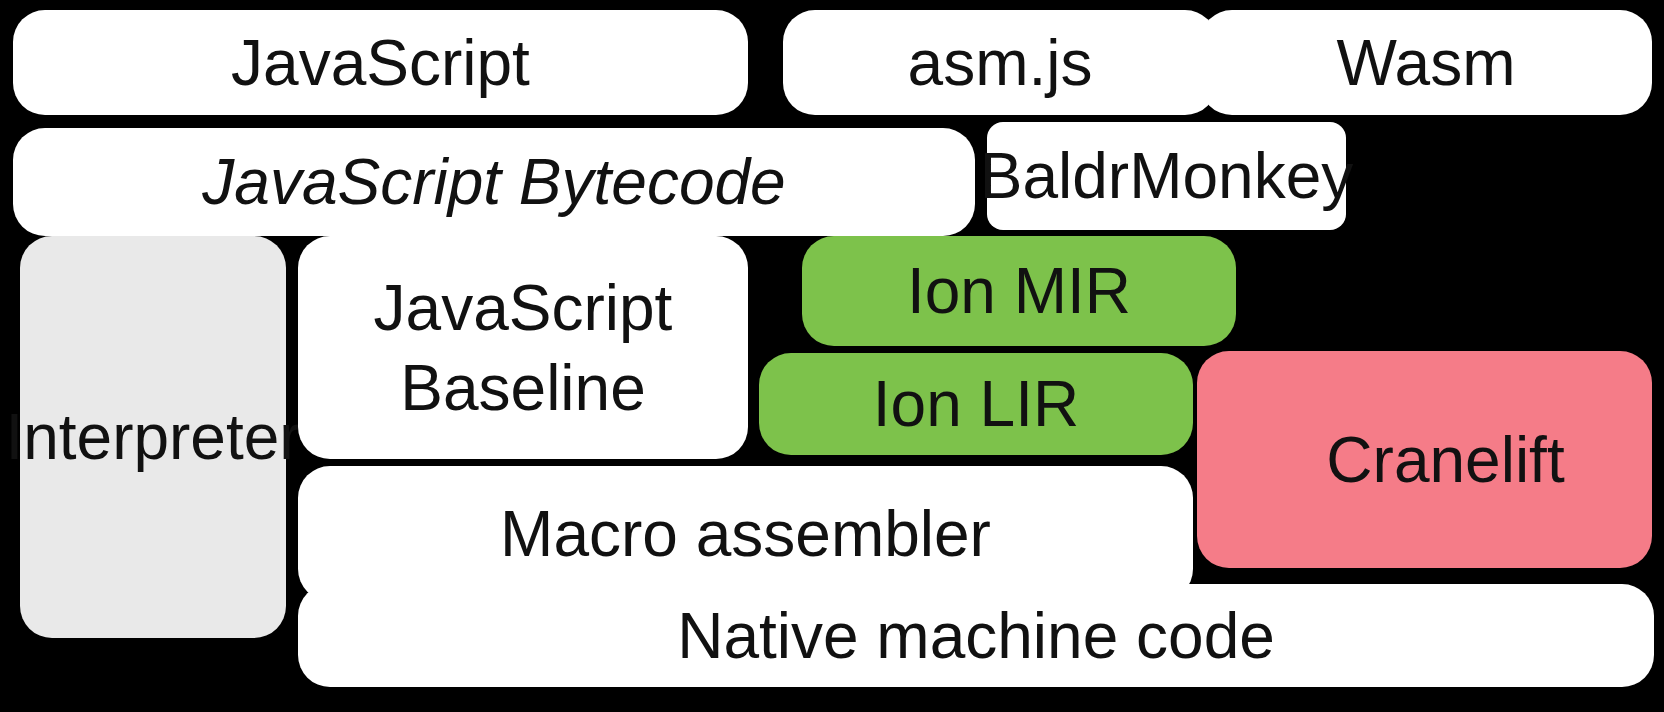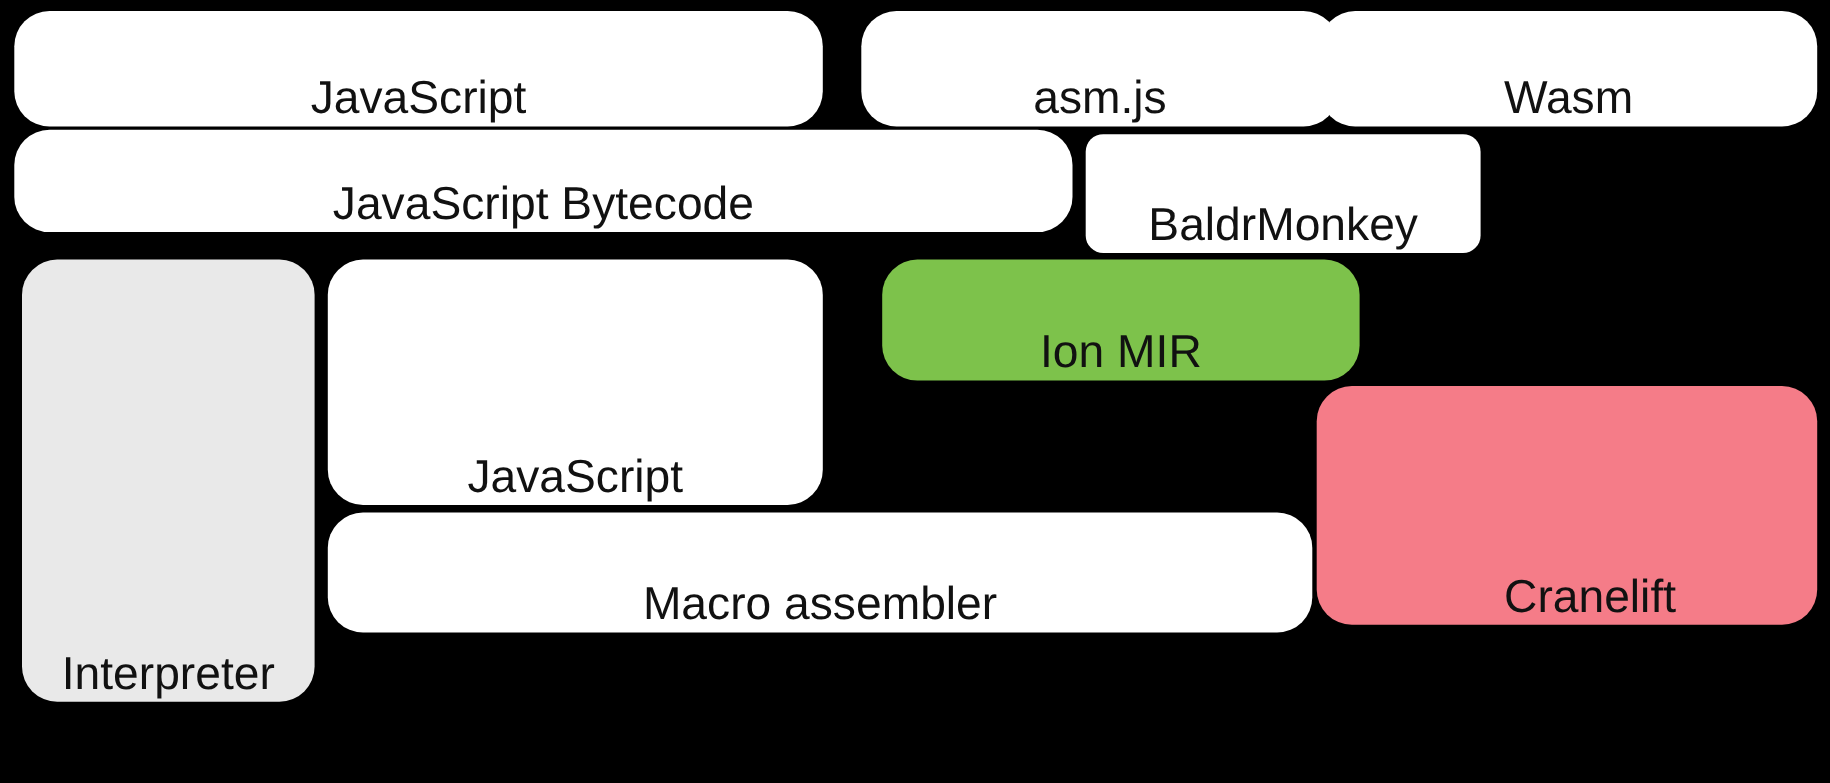--- a/index.html
+++ b/index.html
@@ -13,45 +13,45 @@
     width: 1664px;
     height: 712px;
     background: var(--background, #000);
     font-family: "Liberation Sans", sans-serif;
     overflow: hidden;
   }
   .box {
     position: absolute;
     border-radius: 32px;
     display: flex;
-    align-items: flex-end;
+    align-items: center;
     justify-content: center;
     text-align: center;
-    font-size: 42px;
+    font-size: 64px;
     line-height: 1.25;
     color: var(--text, #111);
     box-sizing: border-box;
   }
   .white { background: var(--box-white, #fff); }
   .gray  { background: var(--box-gray, #e9e9e9); }
   .green { background: var(--box-green, #7dc24b); }
   .pink  { background: var(--box-pink, #f57c88); padding-left: 42px; }
 
   
   .b-js        { left: 13px;   top: 10px;  width: 735px;  height: 105px; }
   .b-asmjs     { left: 759px;  top: 10px;  width: 434px;  height: 105px; margin-left: 24px; }
   .b-wasm      { left: 1200px; top: 10px;  width: 452px;  height: 105px; }
-  .b-bytecode  { left: 13px;   top: 118px; width: 962px;  height: 93px; }
+  .b-bytecode  { left: 13px;   top: 128px; width: 962px;  height: 108px; font-style: italic; }
   .b-baldr     { left: 987px;  top: 122px; width: 359px;  height: 108px; border-radius: 16px; }
   .b-interp    { left: 20px;   top: 236px; width: 266px;  height: 402px; }
   .b-baseline  { left: 298px;  top: 236px; width: 450px;  height: 223px; }
   .b-mir       { left: 802px;  top: 236px; width: 434px;  height: 110px; }
   .b-lir       { left: 759px;  top: 353px; width: 434px;  height: 102px; }
   .b-cranelift { left: 1197px; top: 351px; width: 455px;  height: 217px; }
-  .b-macro     { left: 298px;  top: 466px; width: 895px;  height: 109px; }
+  .b-macro     { left: 298px;  top: 466px; width: 895px;  height: 135px; }
   .b-native    { left: 298px;  top: 584px; width: 1356px; height: 103px; }
 
   .stack span { display: block; }
 </style>
 </head>
 <body>
 
 <div class="canvas">
 
   <div class="box white b-js">
@@ -74,30 +74,37 @@
     <span>BaldrMonkey</span>
   </div>
 
   <div class="box gray b-interp">
     <span>Interpreter</span>
   </div>
 
   <div class="box white b-baseline">
     <span class="stack">
       <span>JavaScript</span>
+      <span>Baseline</span>
     </span>
   </div>
 
   <div class="box green b-mir">
     <span>Ion MIR</span>
   </div>
 
+  <div class="box green b-lir">
+    <span>Ion LIR</span>
+  </div>
 
   <div class="box pink b-cranelift">
     <span>Cranelift</span>
   </div>
 
   <div class="box white b-macro">
     <span>Macro assembler</span>
   </div>
 
+  <div class="box white b-native">
+    <span>Native machine code</span>
+  </div>
 
 </div>
 
 </body></html>

